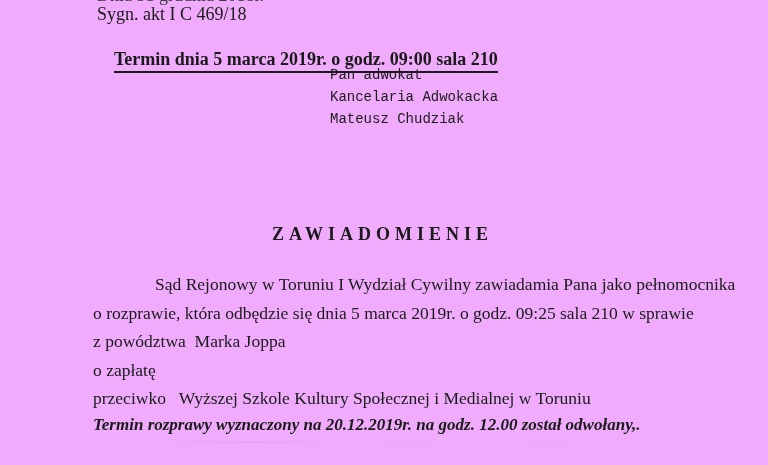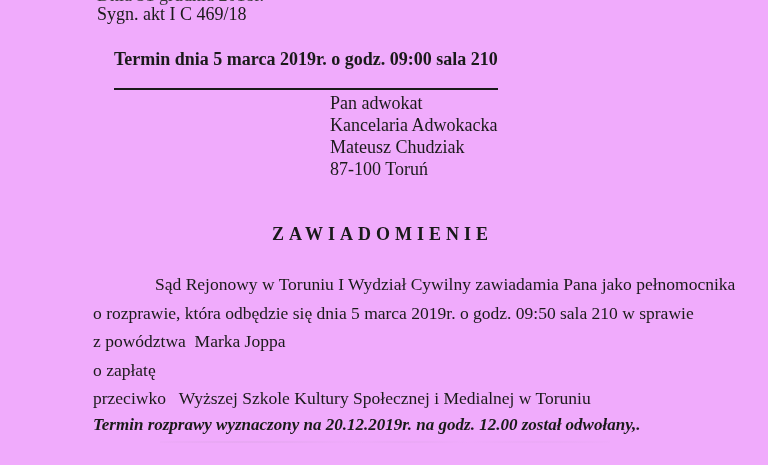--- a/index.html
+++ b/index.html
@@ -38,28 +38,29 @@
     left: 96px;
     top: 26px;
     font-size: 18px;
     line-height: 22px;
     font-weight: bold;
     white-space: pre;
   }
   .hearing-header .underlined {
     display: inline-block;
     border-bottom: 2px solid #1a1a1a;
-    padding-bottom: 18px;
+    padding-bottom: 1px;
   }
   .recipient {
     position: absolute;
     left: 330px;
-    top: 92px;
-    font-size: 18px;
+    top: 64px;
+    font-size: 14px;
     line-height: 22px;
+    font-family: Liberation Mono, monospace;
   }
   .recipient .addr-line {
     white-space: pre;
   }
   .notice-heading {
     position: absolute;
     left: 0;
     top: 224px;
     width: 747px;
     padding-left: 18px;
@@ -117,28 +118,27 @@
   <div class="case-number">Sygn. akt I C 469/18</div>
 
   <div class="hearing-header">
     <span class="underlined">Termin dnia 5 marca 2019r. o godz. 09:00 sala 210</span>
   </div>
 
   <div class="recipient">
     <div class="addr-line">Pan adwokat</div>
     <div class="addr-line">Kancelaria Adwokacka</div>
     <div class="addr-line">Mateusz Chudziak</div>
-    <div class="addr-line">87-100 Toruń</div>
   </div>
 
   <div class="notice-heading">ZAWIADOMIENIE</div>
 
   <div class="body-block">
     <div class="body-line indented">Sąd Rejonowy w Toruniu I Wydział Cywilny zawiadamia Pana jako pełnomocnika</div>
-    <div class="body-line">o rozprawie, która odbędzie się dnia 5 marca 2019r. o godz. 09:50 sala 210 w sprawie</div>
+    <div class="body-line">o rozprawie, która odbędzie się dnia 5 marca 2019r. o godz. 09:25 sala 210 w sprawie</div>
     <div class="body-line">z powództwa  Marka Joppa</div>
     <div class="body-line">o zapłatę</div>
     <div class="body-line">przeciwko   Wyższej Szkole Kultury Społecznej i Medialnej w Toruniu</div>
   </div>
 
   <div class="cancellation-note">Termin rozprawy wyznaczony na 20.12.2019r. na godz. 12.00 został odwołany,.</div>
 
   <div class="scan-smudge"></div>
 
 </div>

